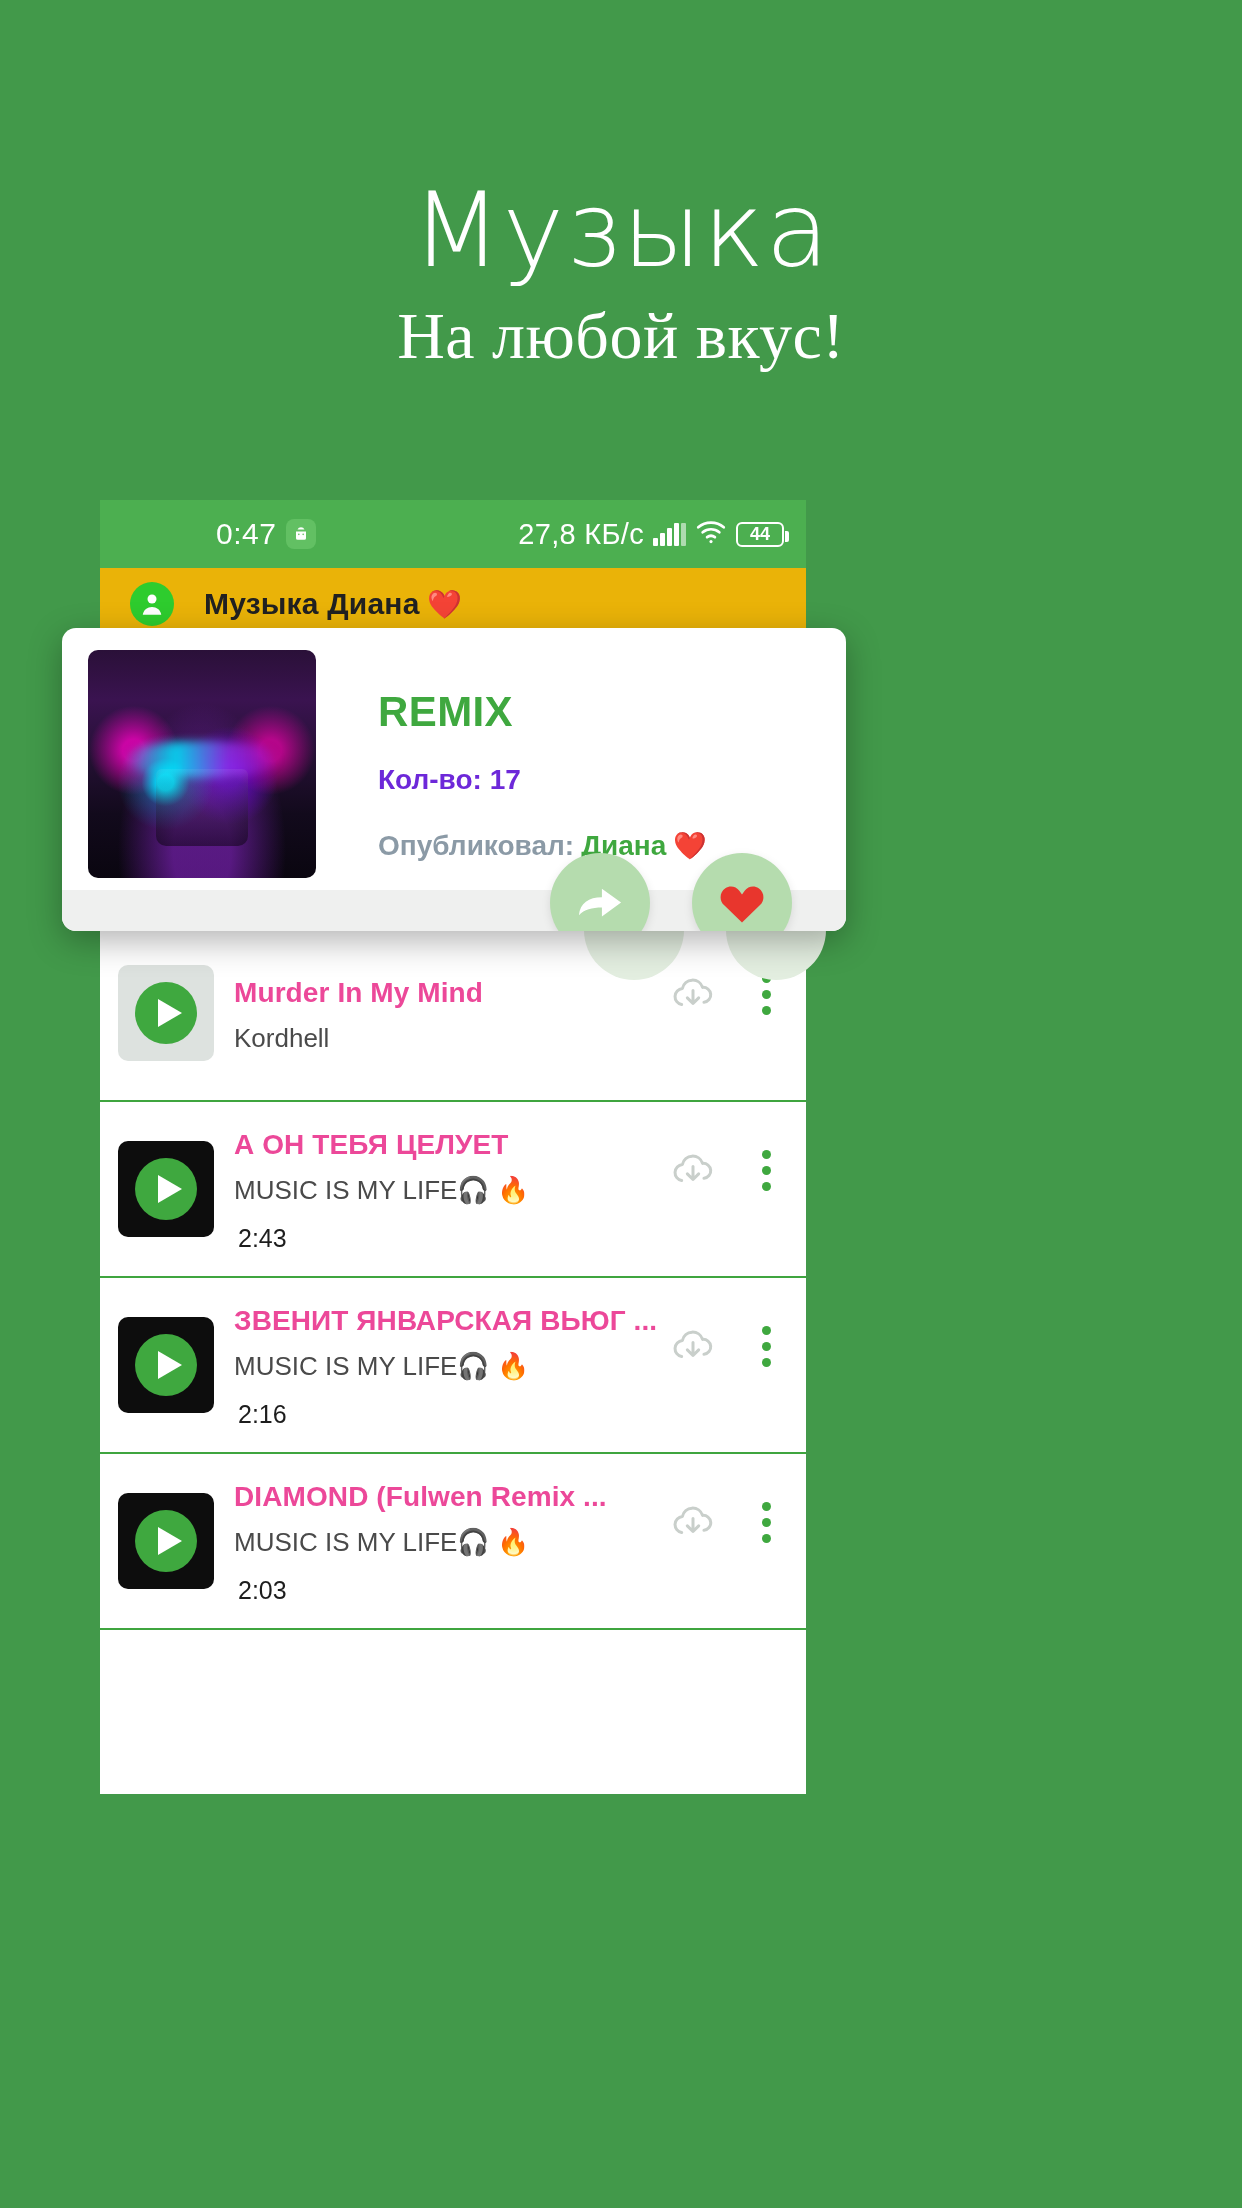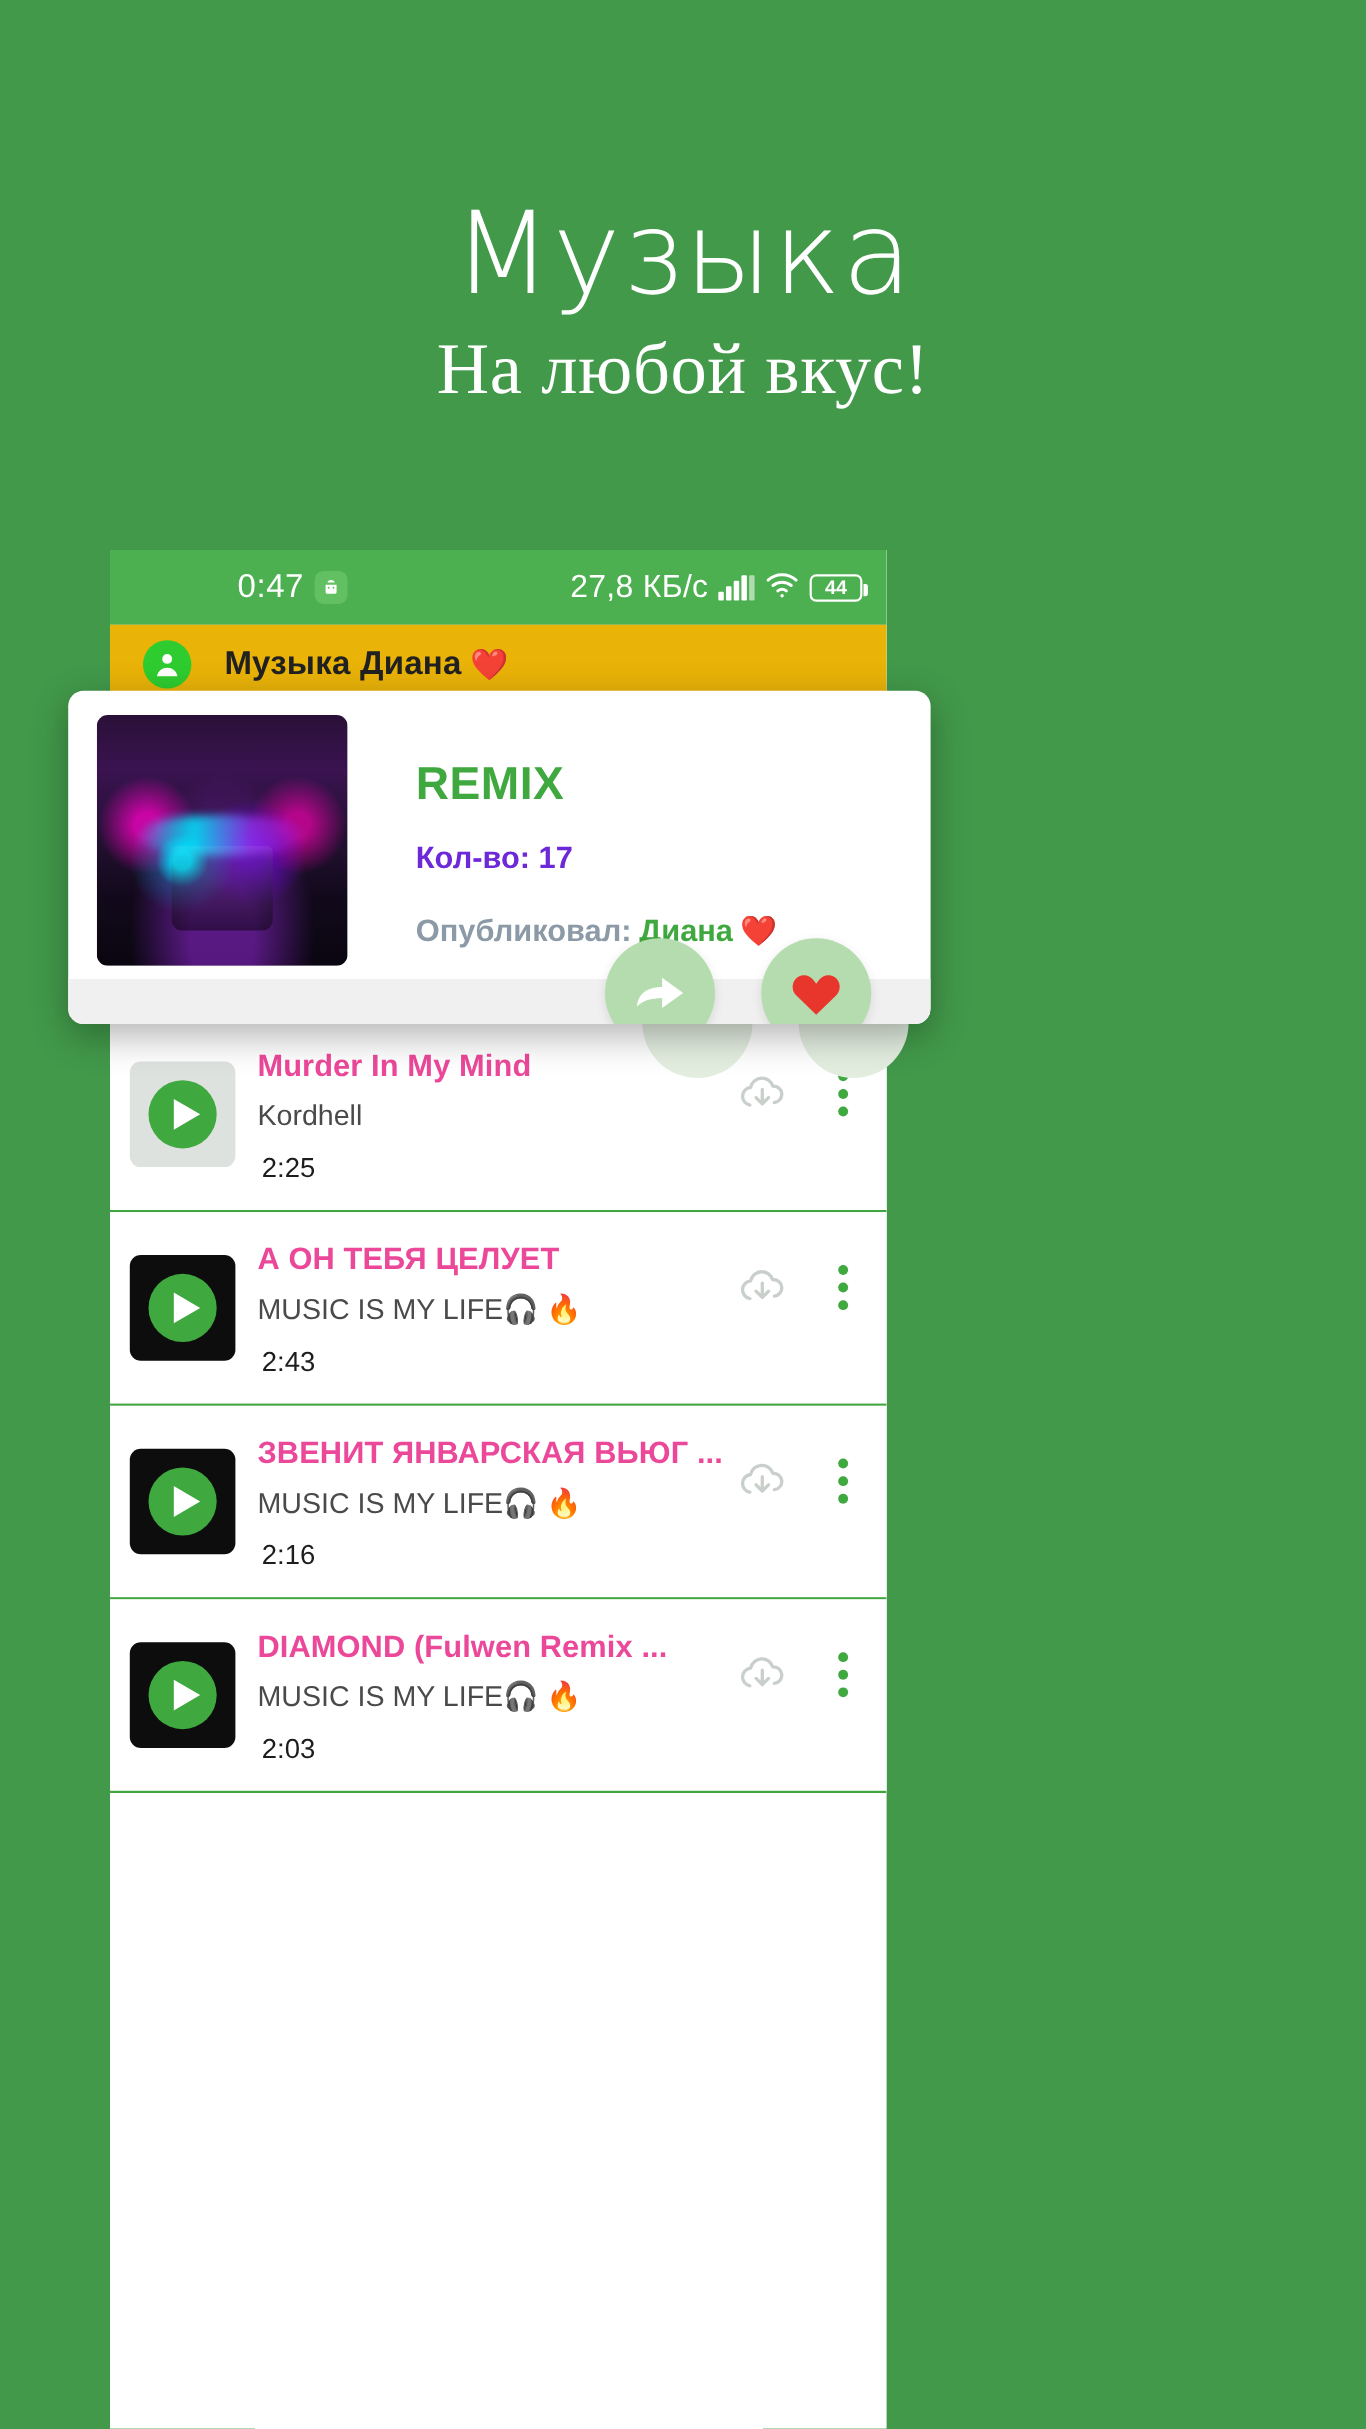--- a/index.html
+++ b/index.html
@@ -28,21 +28,21 @@
     font-weight:300;
     font-size:66px;
     color:#ffffff;
     letter-spacing:0.5px;
   }
 
   
   .phone {
     position:absolute;
     left:100px; top:500px;
-    width:706px; height:1708px;
+    width:706px; height:1294px;
     background:#ffffff;
     overflow:hidden;
   }
 
   
   .statusbar {
     height:68px; background:#4caf50;
     display:flex; align-items:center; justify-content:space-between;
     padding:0 22px;
     color:#ffffff;
@@ -238,21 +238,20 @@
 
     <div class="track">
       <div class="thumb pale">
         <span class="playcirc">
             <span class="tri"></span>
           </span>
       </div>
       <div class="t-meta">
         <div class="t-title">Murder In My Mind</div>
         <div class="t-artist">Kordhell</div>
-        <div class="t-dur">2:25</div>
       </div>
       <div class="t-actions">
         <span class="dl">
           <svg width="46" height="40" viewBox="0 0 26 22" fill="none" stroke="#c9cfcb" stroke-width="1.7" stroke-linecap="round" stroke-linejoin="round">
             <path d="M6.6 16.4A4.6 4.6 0 0 1 7 7.3a5.9 5.9 0 0 1 11.4-.6 4.2 4.2 0 0 1 .8 8.4"></path>
             <path d="M13 8.4v7.2M9.8 12.6 13 15.8l3.2-3.2"></path>
           </svg>
         </span>
         <span class="kebab">
             <b></b>

